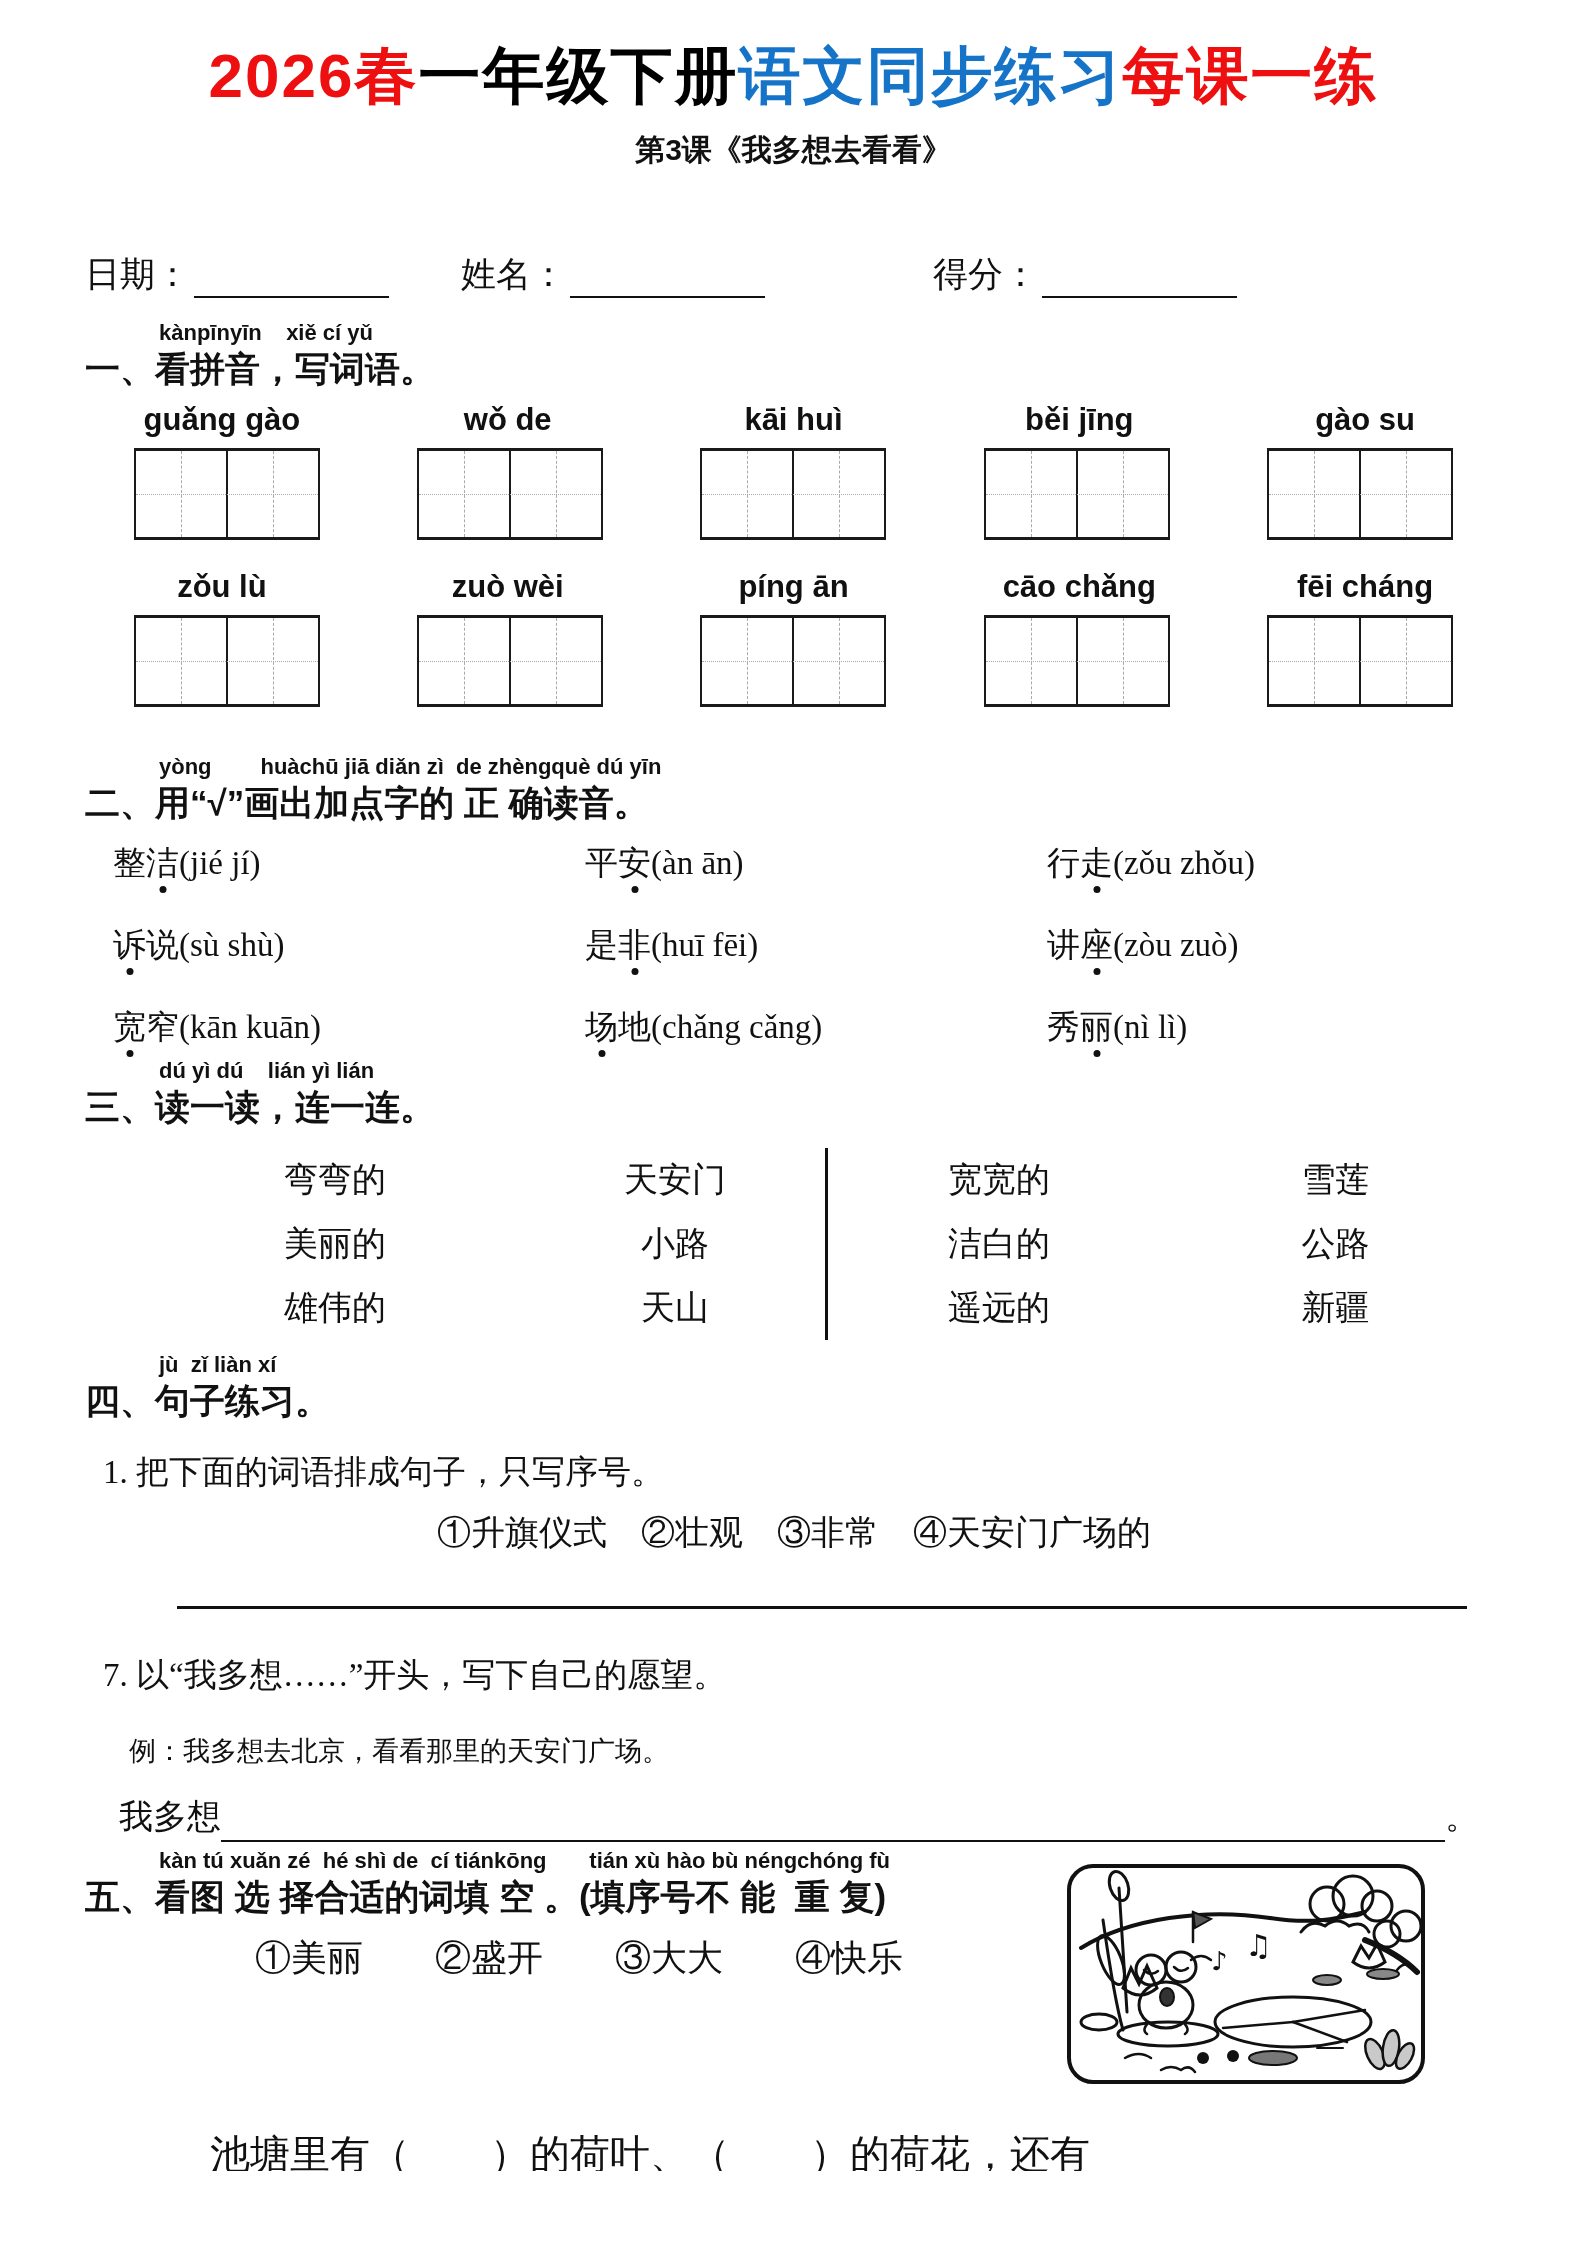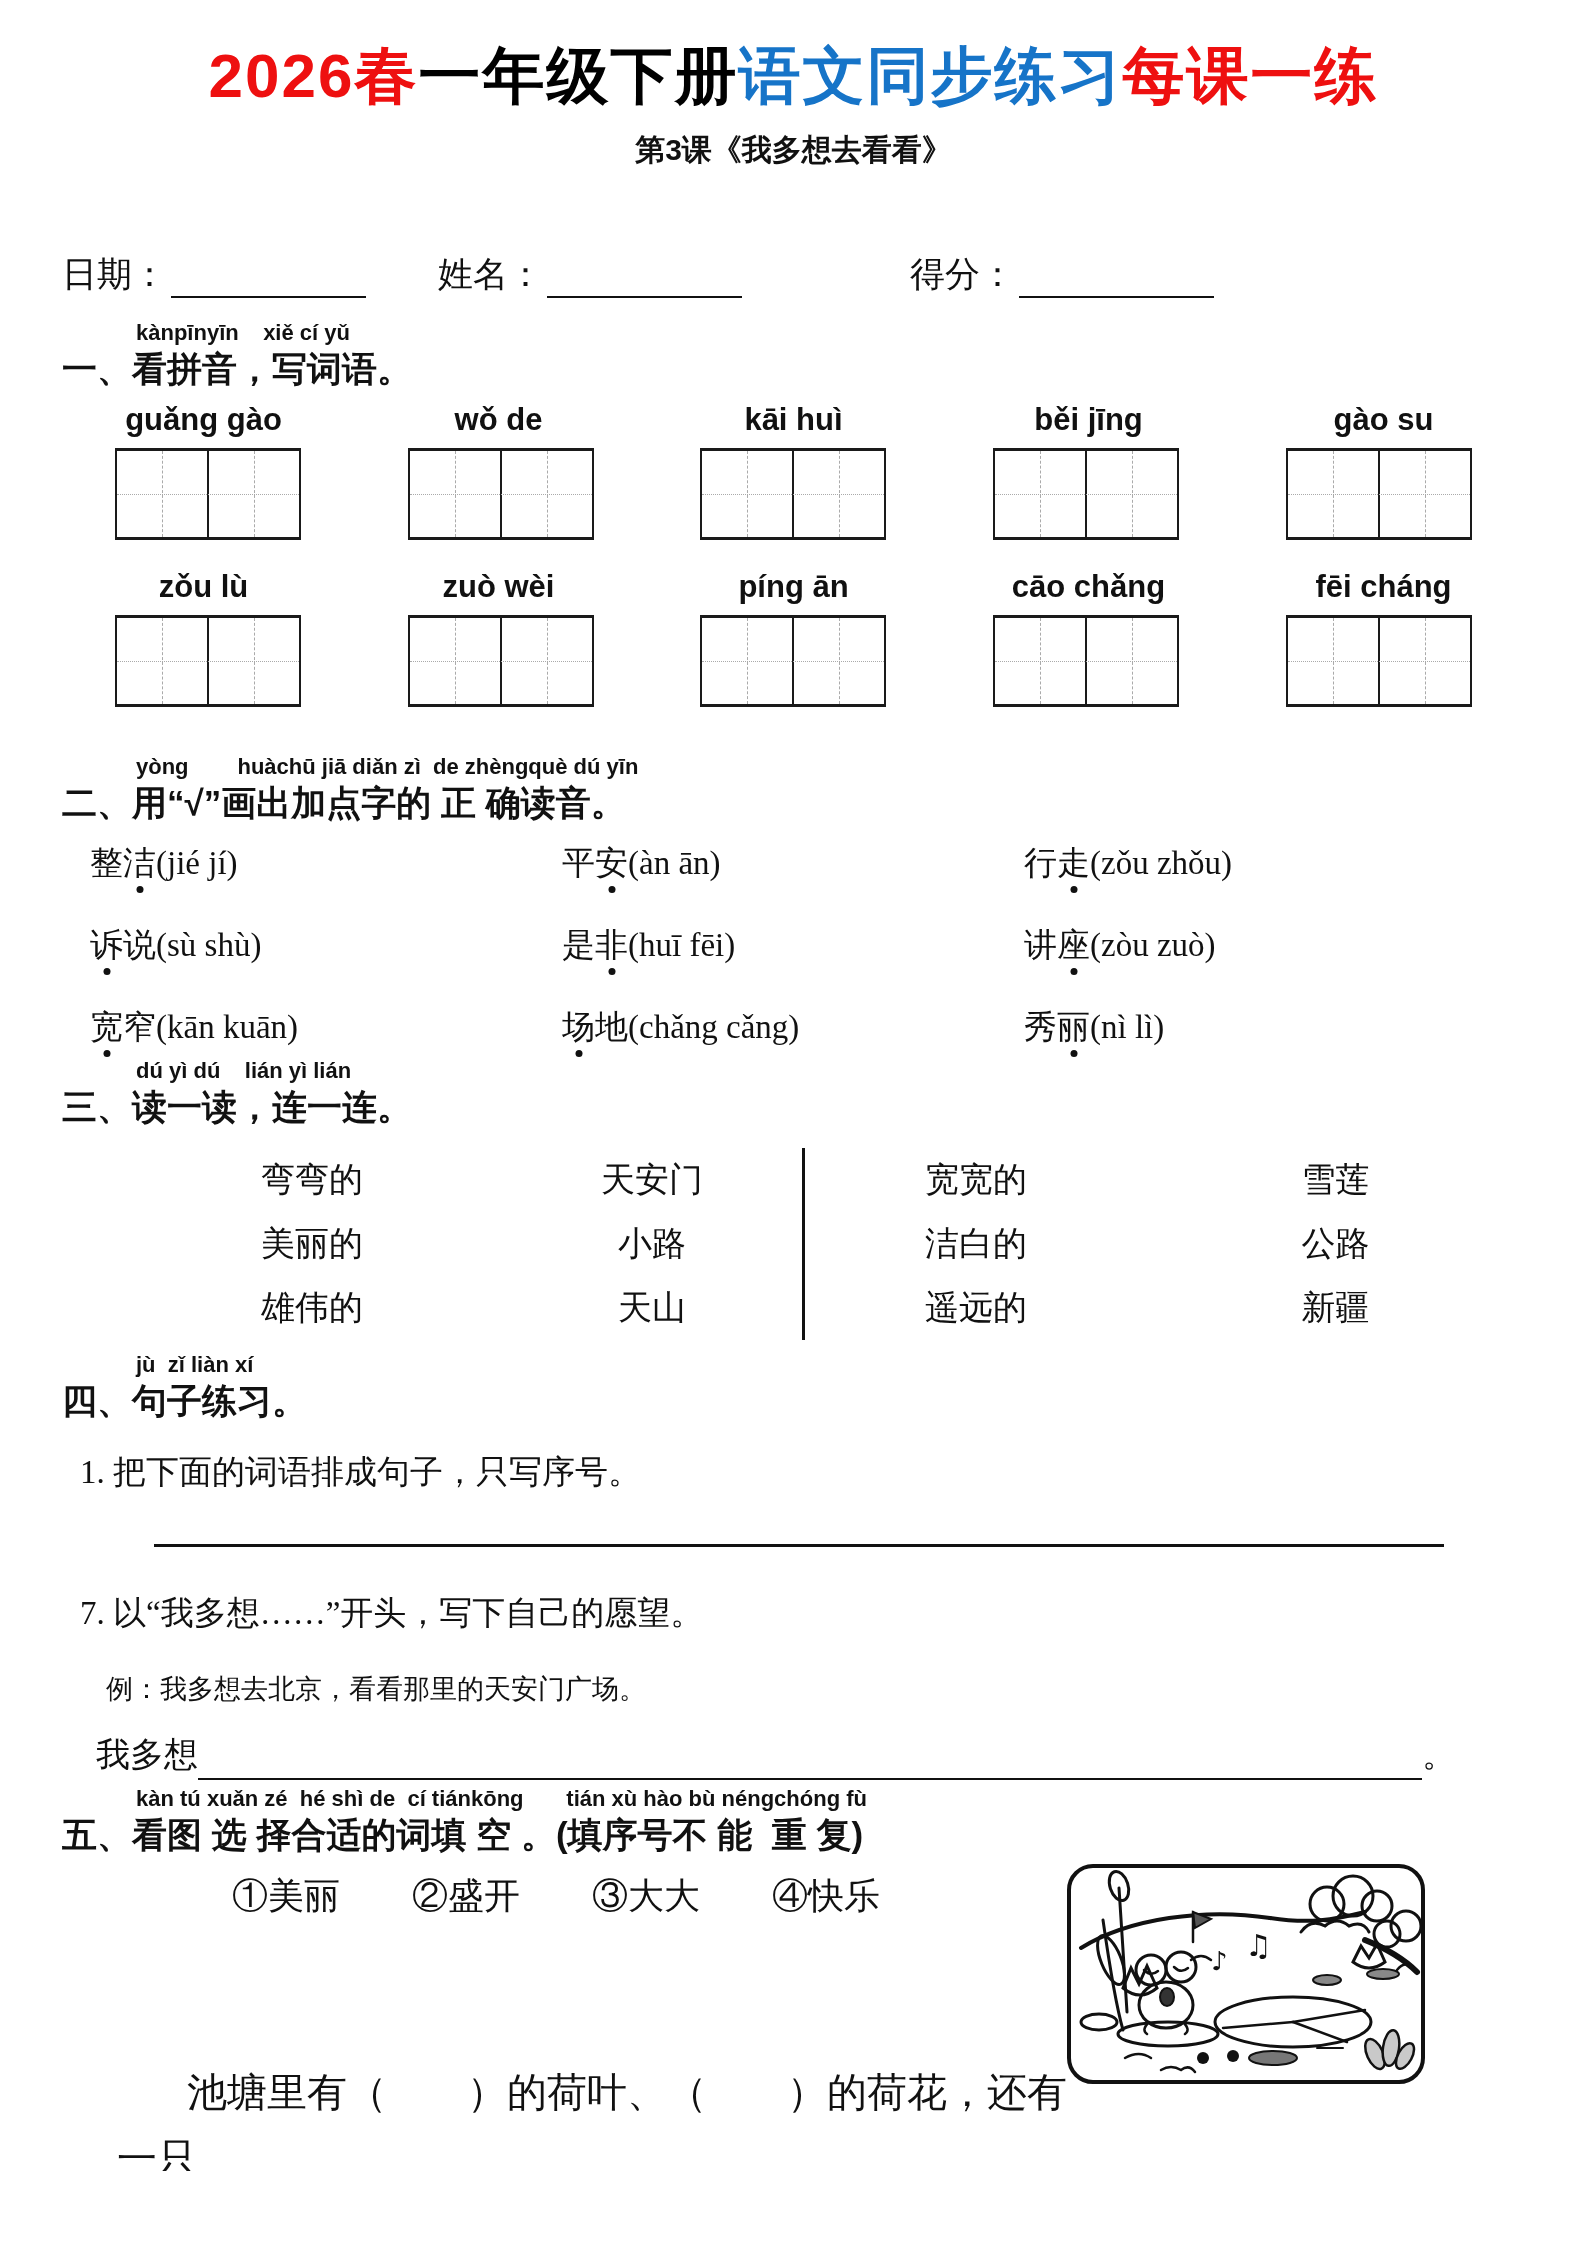--- a/index.html
+++ b/index.html
@@ -4,21 +4,21 @@
 <style>
   html,body{margin:0;padding:0;background:#ffffff;}
   .page{
     position:relative;
     width:1587px;height:2171px;
     background:#fff;
     overflow:hidden;
     font-family:"Liberation Serif", serif;
     color:#111;
     box-sizing:border-box;
-    padding:0 62px;
+    padding:0 85px;
   }
   .title{
     margin-top:40px;
     text-align:center;
     font-family:"Liberation Sans", sans-serif;
     font-weight:bold;
     font-size:62px;
     line-height:72px;
     letter-spacing:2px;
     white-space:nowrap;
@@ -319,20 +319,21 @@
     <span>雄伟的</span>
     <span>天山</span>
     <span style="grid-column:4">遥远的</span>
     <span>新疆</span>
   </div>
 
   <div class="sec-pinyin" style="margin-top:12px;">jù  zǐ liàn xí</div>
   <div class="sec-heading">四、句子练习。</div>
 
   <div class="q-text">1. 把下面的词语排成句子，只写序号。</div>
+  <div class="q1-options">①升旗仪式　②壮观　③非常　④天安门广场的</div>
   <div class="answer-line"></div>
 
   <div class="q-text" style="margin-top:44px;">7. 以“我多想……”开头，写下自己的愿望。</div>
   <div class="example">例：我多想去北京，看看那里的天安门广场。</div>
   <div class="prompt-row">
     <span>我多想</span>
     <span class="fill-line"></span>
     <span>。</span>
   </div>
 

